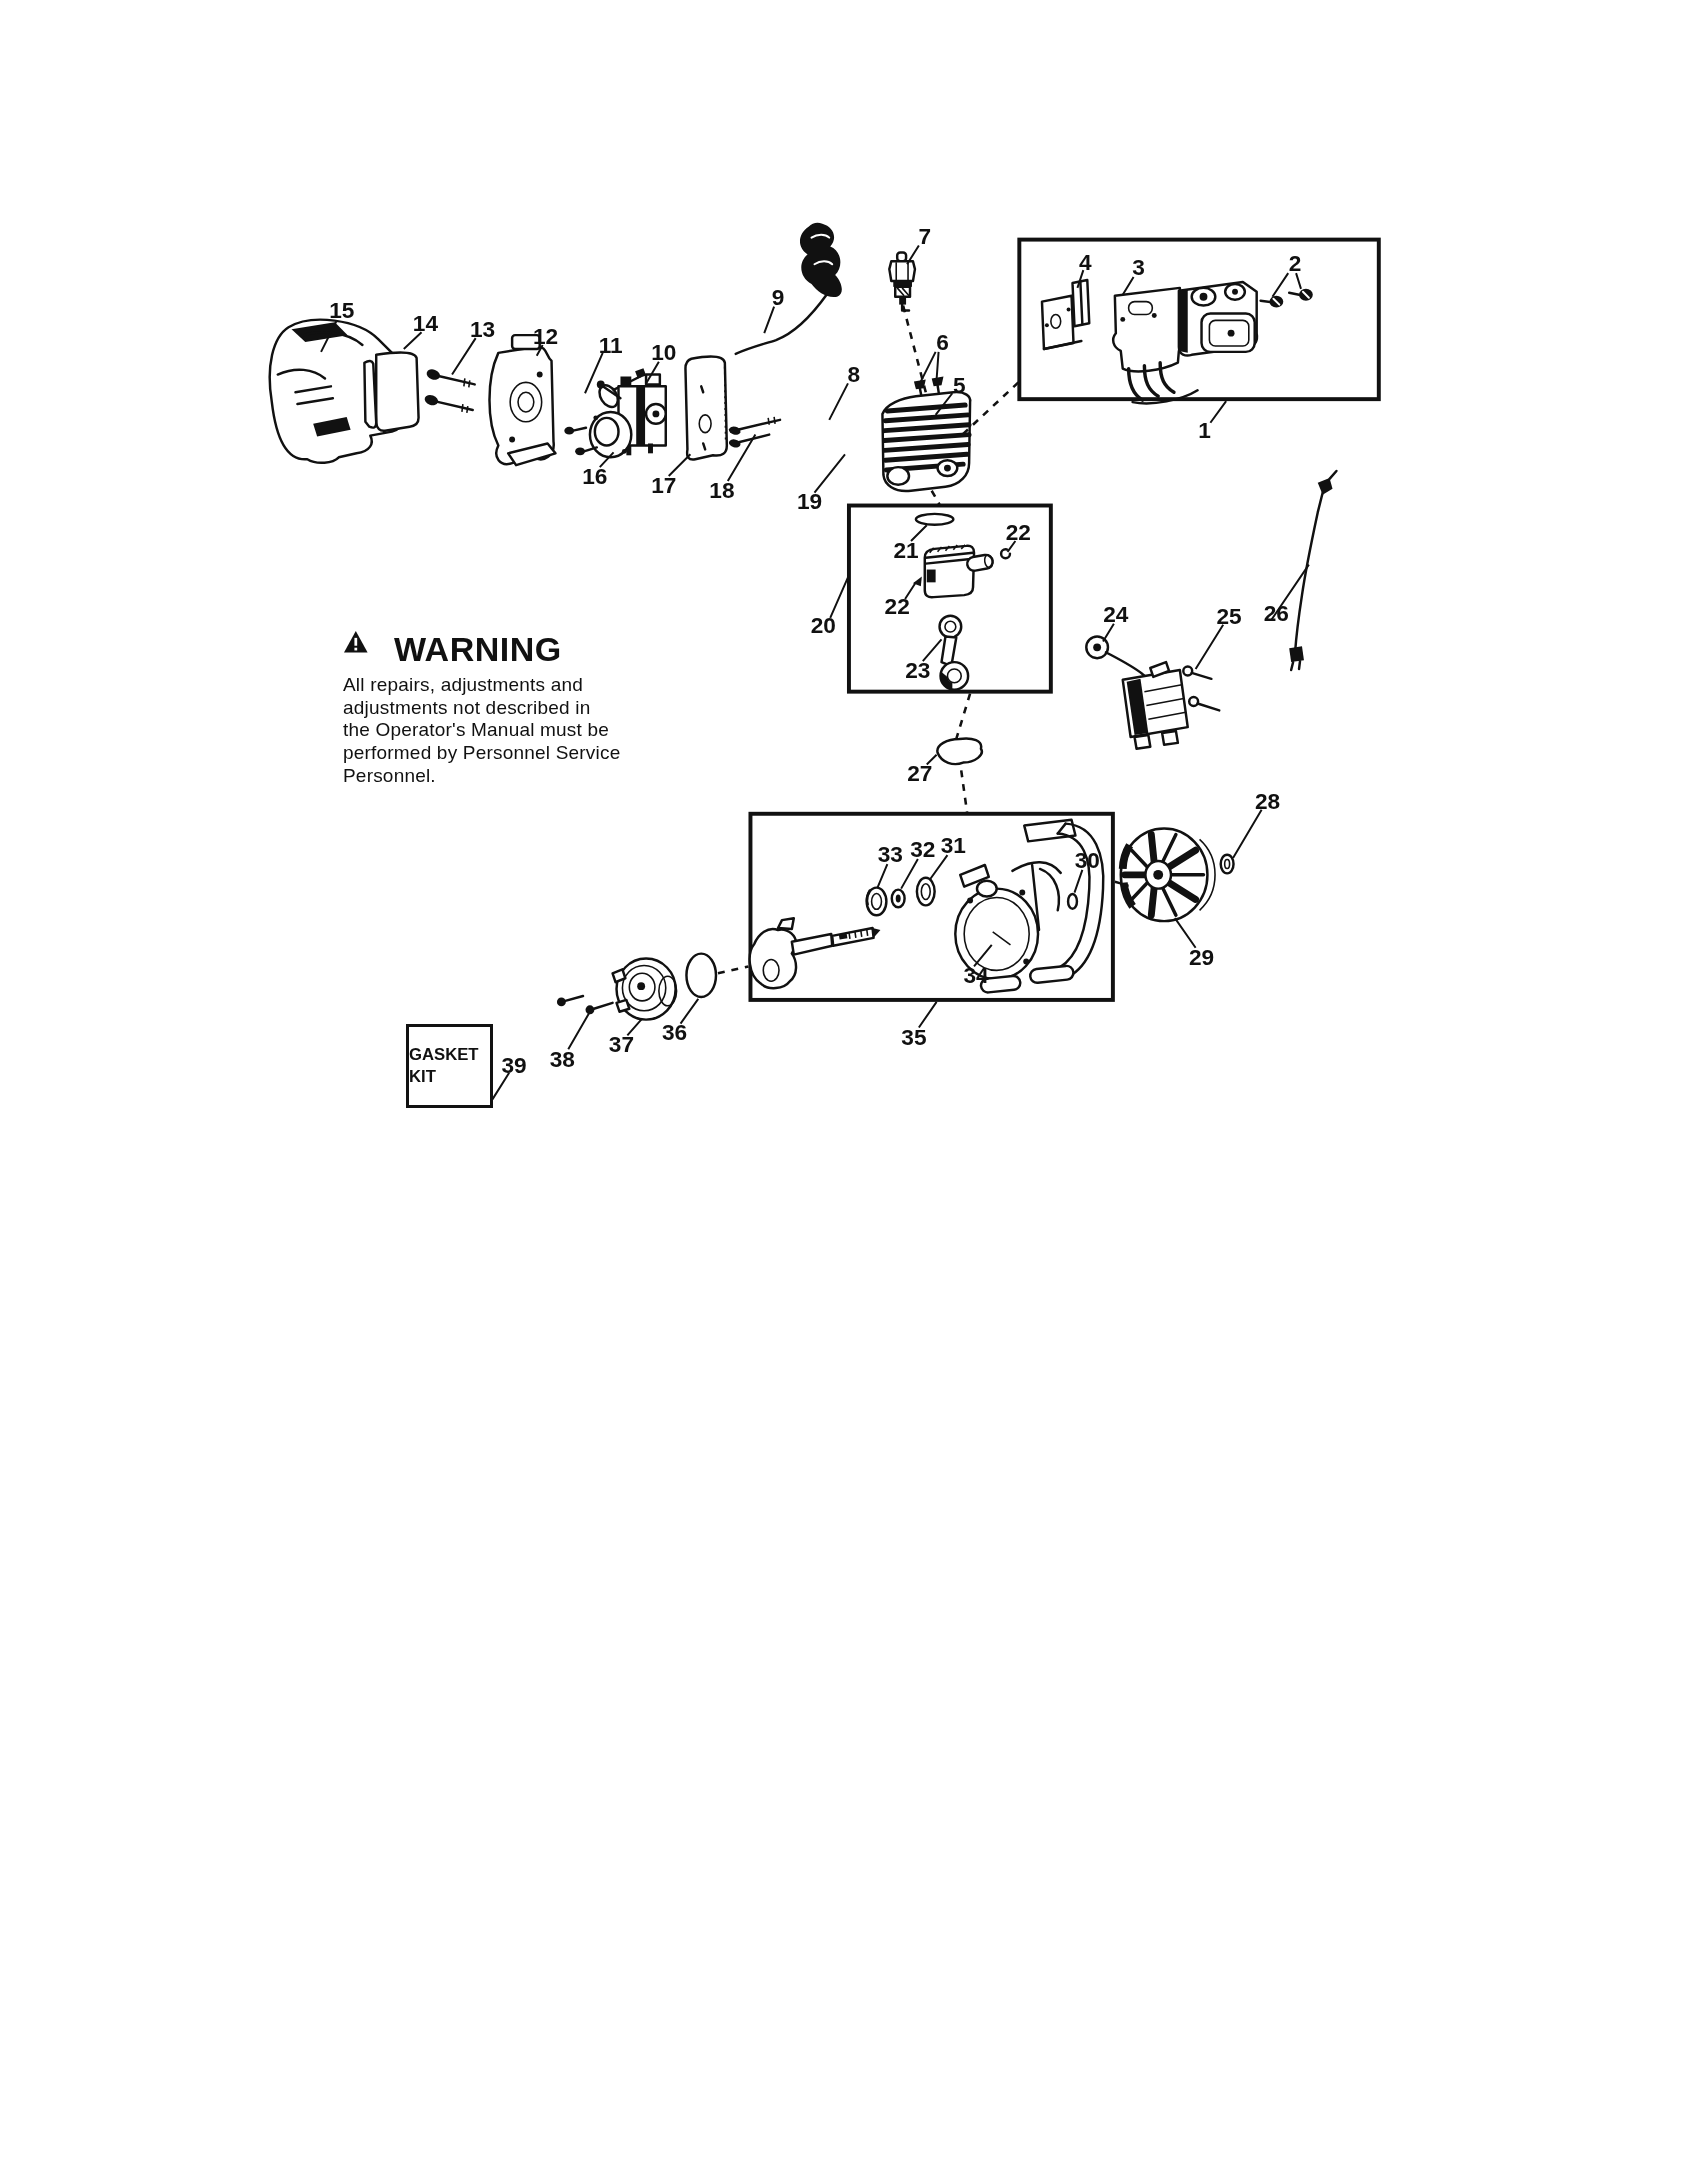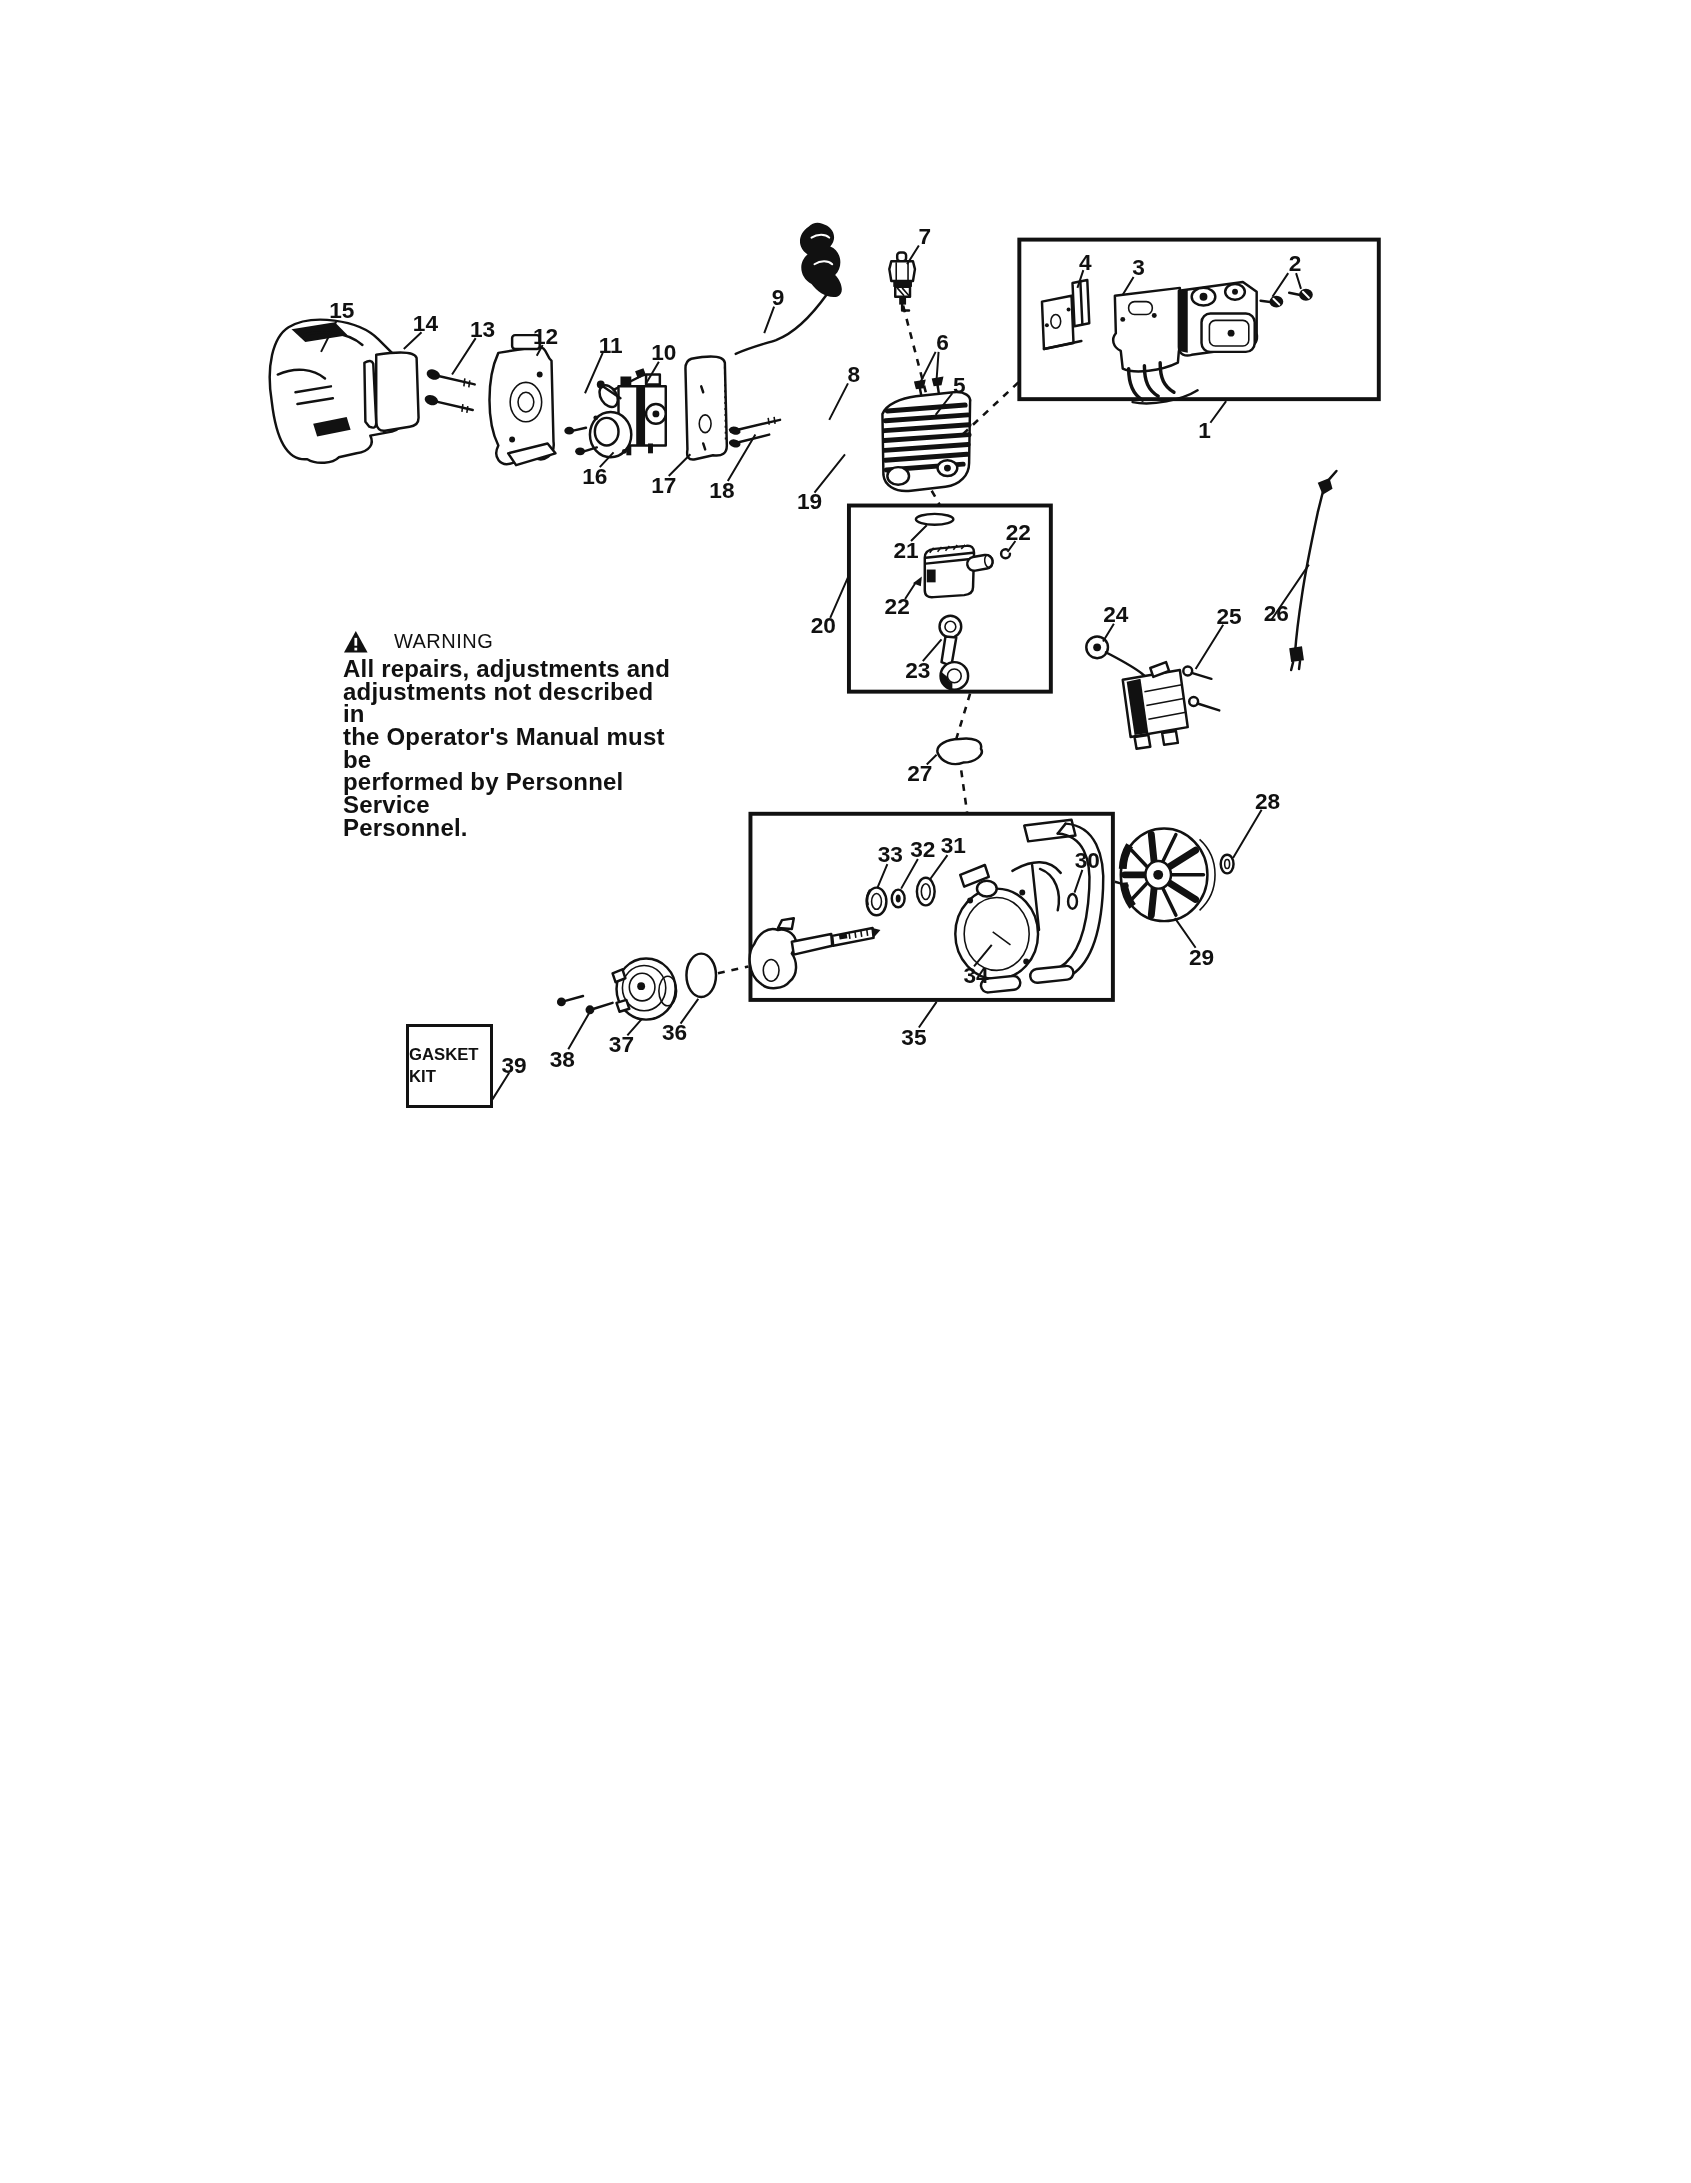--- a/index.html
+++ b/index.html
@@ -15,22 +15,22 @@
   .box{fill:none;stroke:#111;stroke-width:4;}
   .leader{fill:none;stroke:#111;stroke-width:2;}
   .dash{fill:none;stroke:#111;stroke-width:2.6;stroke-dasharray:7 7;}
   .fin{fill:none;stroke:#111;stroke-width:5;stroke-linecap:round;}
   .blade{fill:none;stroke:#111;stroke-width:3.5;stroke-linecap:round;}
   .bladeb{fill:none;stroke:#111;stroke-width:7;stroke-linecap:round;}
   .callout{font:bold 23px "Liberation Sans",sans-serif;fill:#111;text-anchor:middle;}
   
   .warning{position:absolute;left:343px;top:630px;width:331px;}
   .warning-title-row{display:flex;align-items:center;gap:7.9px;margin-left:43px;margin-bottom:4.9px;}
-  .warning-title{font-size:20px;font-weight:normal;letter-spacing:0.5px;}
-  .warning-body{font-size:24px;font-weight:bold;line-height:22.7px;letter-spacing:0.2px;}
+  .warning-title{font-size:34px;font-weight:bold;letter-spacing:0.5px;}
+  .warning-body{font-size:19px;font-weight:normal;line-height:22.7px;letter-spacing:0.2px;}
   
   .gasket-kit{position:absolute;left:406px;top:1024px;width:87px;height:84px;
       border:3px solid #111;box-sizing:border-box;display:flex;flex-direction:column;
       align-items:flex-start;justify-content:center;font-size:16.7px;font-weight:bold;line-height:21.7px;}
 </style>
 </head>
 <body>
 
 <div class="page">
 

